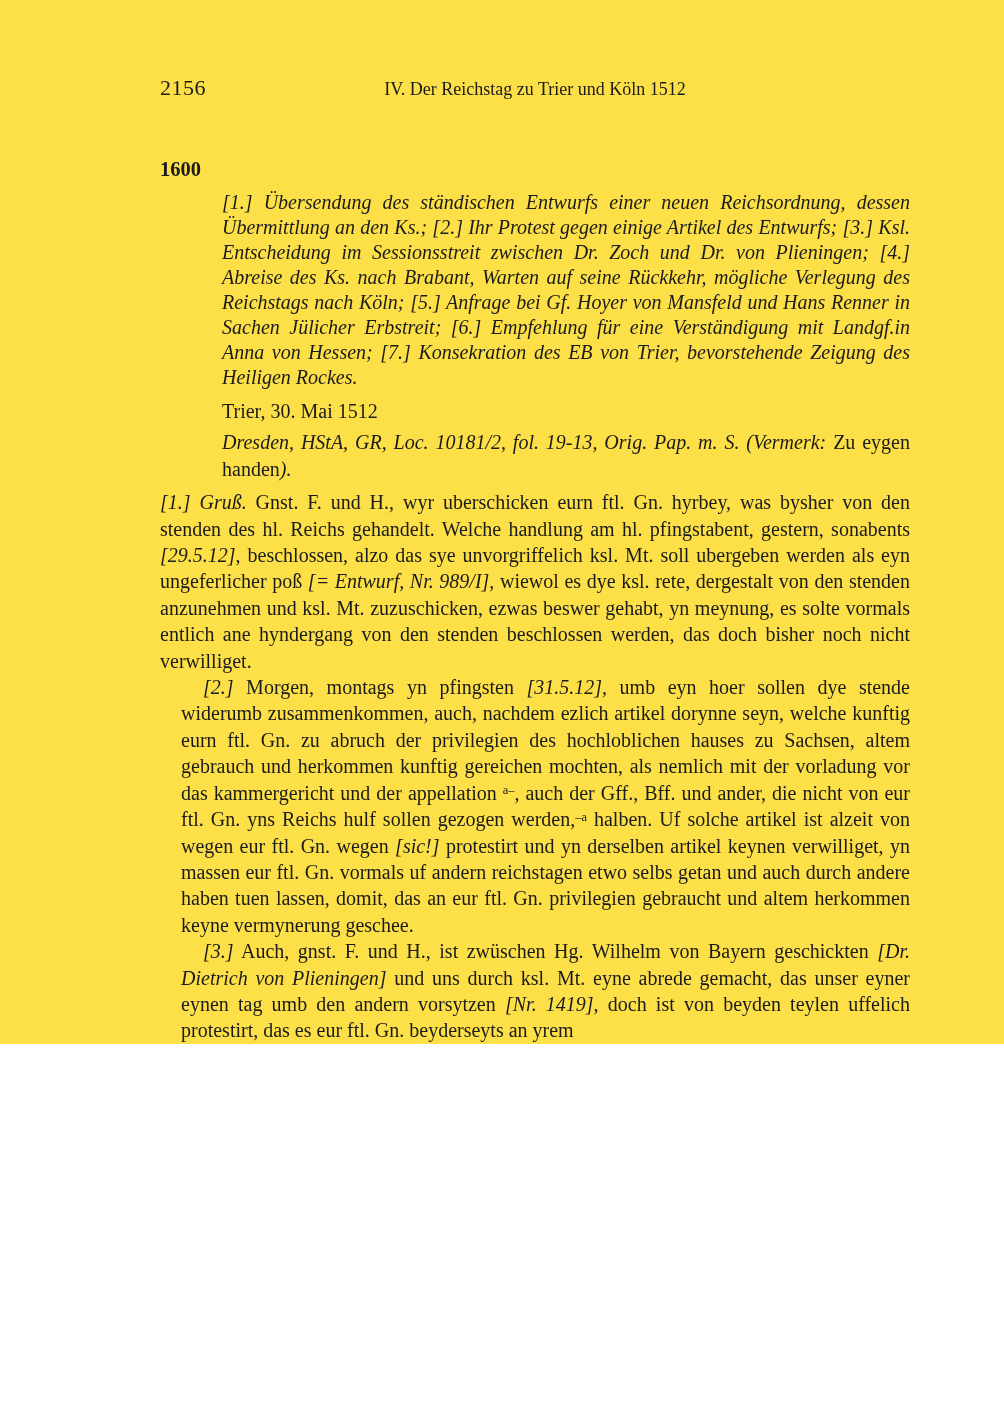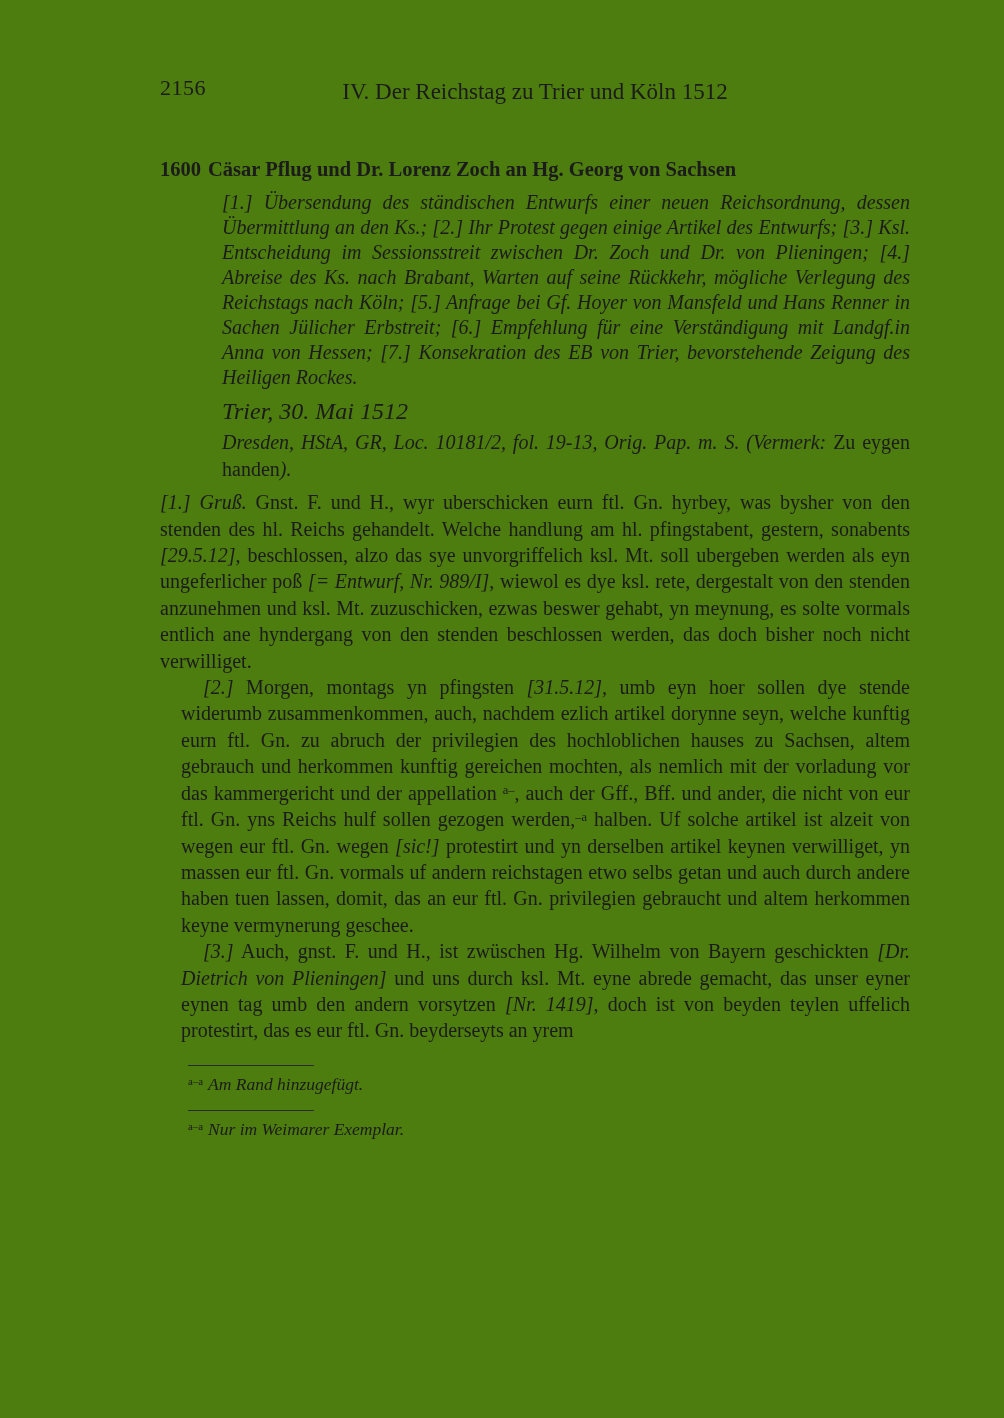--- a/index.html
+++ b/index.html
@@ -3,22 +3,22 @@
 <meta charset="utf-8">
 <style>
   html, body {
     margin: 0;
     padding: 0;
     background: #ffffff;
   }
   .page {
     position: relative;
     width: 1004px;
-    height: 1418px;
-    background: #4d7c0f;
+    height: 1044px;
+    background: #fde047;
     overflow: hidden;
     font-family: "Liberation Serif", "DejaVu Serif", serif;
     color: #1b1b1b;
   }
   .content {
     position: absolute;
     left: 160px;
     top: 75px;
     width: 750px;
   }
@@ -33,21 +33,21 @@
     top: 0;
     font-size: 22px;
     letter-spacing: 0.5px;
   }
   .running-header {
     position: absolute;
     left: 0;
     right: 0;
     top: 4px;
     text-align: center;
-    font-size: 23px;
+    font-size: 18px;
   }
   .para {
     margin: 0;
     font-size: 20px;
     line-height: 26.4px;
     text-align: justify;
   }
   sup {
     font-size: 0.62em;
     line-height: 0;
@@ -65,22 +65,21 @@
   }
   .summary {
     margin: 7px 0 0 62px;
     font-style: italic;
     font-size: 20px;
     line-height: 25px;
     text-align: justify;
   }
   .dateline {
     margin: 8px 0 0 62px;
-    font-style: italic;
-    font-size: 24px;
+    font-size: 20px;
     line-height: 26.4px;
   }
   .source {
     margin: 5px 0 0 62px;
     font-size: 20px;
     line-height: 26.4px;
     text-align: justify;
   }
   .it { font-style: italic; }
   .bodytext { margin-top: 7px; }
@@ -111,21 +110,20 @@
   <div class="content">
 
     <div class="page-header">
       <span class="page-number">2156</span>
       <span class="running-header">IV. Der Reichstag zu Trier und Köln 1512</span>
     </div>
 
 
     <div class="entry-head">
       <span class="entry-number">1600</span>
-      <span class="entry-title">Cäsar Pflug und Dr. Lorenz Zoch an Hg. Georg von Sachsen</span>
     </div>
 
     <p class="summary">[1.] Übersendung des ständischen Entwurfs einer neuen Reichsordnung, dessen Übermittlung an den Ks.; [2.] Ihr Protest gegen einige Artikel des Entwurfs; [3.] Ksl. Entscheidung im Sessionsstreit zwischen Dr. Zoch und Dr. von Plieningen; [4.] Abreise des Ks. nach Brabant, Warten auf seine Rückkehr, mögliche Verlegung des Reichstags nach Köln; [5.] Anfrage bei Gf. Hoyer von Mansfeld und Hans Renner in Sachen Jülicher Erbstreit; [6.] Empfehlung für eine Verständigung mit Landgf.in Anna von Hessen; [7.] Konsekration des EB von Trier, bevorstehende Zeigung des Heiligen Rockes.</p>
 
     <p class="dateline">Trier, 30. Mai 1512</p>
 
     <p class="source"><span class="it">Dresden, HStA, GR, Loc. 10181/2, fol. 19-13, Orig. Pap. m. S. (Vermerk: </span><span>Zu eygen handen</span><span class="it">).</span></p>
 
     <div class="bodytext">
       <p class="para"><span class="it">[1.] Gruß.</span><span> Gnst. F. und H., wyr uberschicken eurn ftl. Gn. hyrbey, was bysher von den stenden des hl. Reichs gehandelt. Welche handlung am hl. pfingstabent, gestern, sonabents </span><span class="it">[29.5.12]</span><span>, beschlossen, alzo das sye unvorgriffelich ksl. Mt. soll ubergeben werden als eyn ungeferlicher poß </span><span class="it">[= Entwurf, Nr. 989/I]</span><span>, wiewol es dye ksl. rete, dergestalt von den stenden anzunehmen und ksl. Mt. zuzuschicken, ezwas beswer gehabt, yn meynung, es solte vormals entlich ane hyndergang von den stenden beschlossen werden, das doch bisher noch nicht verwilliget.</span></p>

